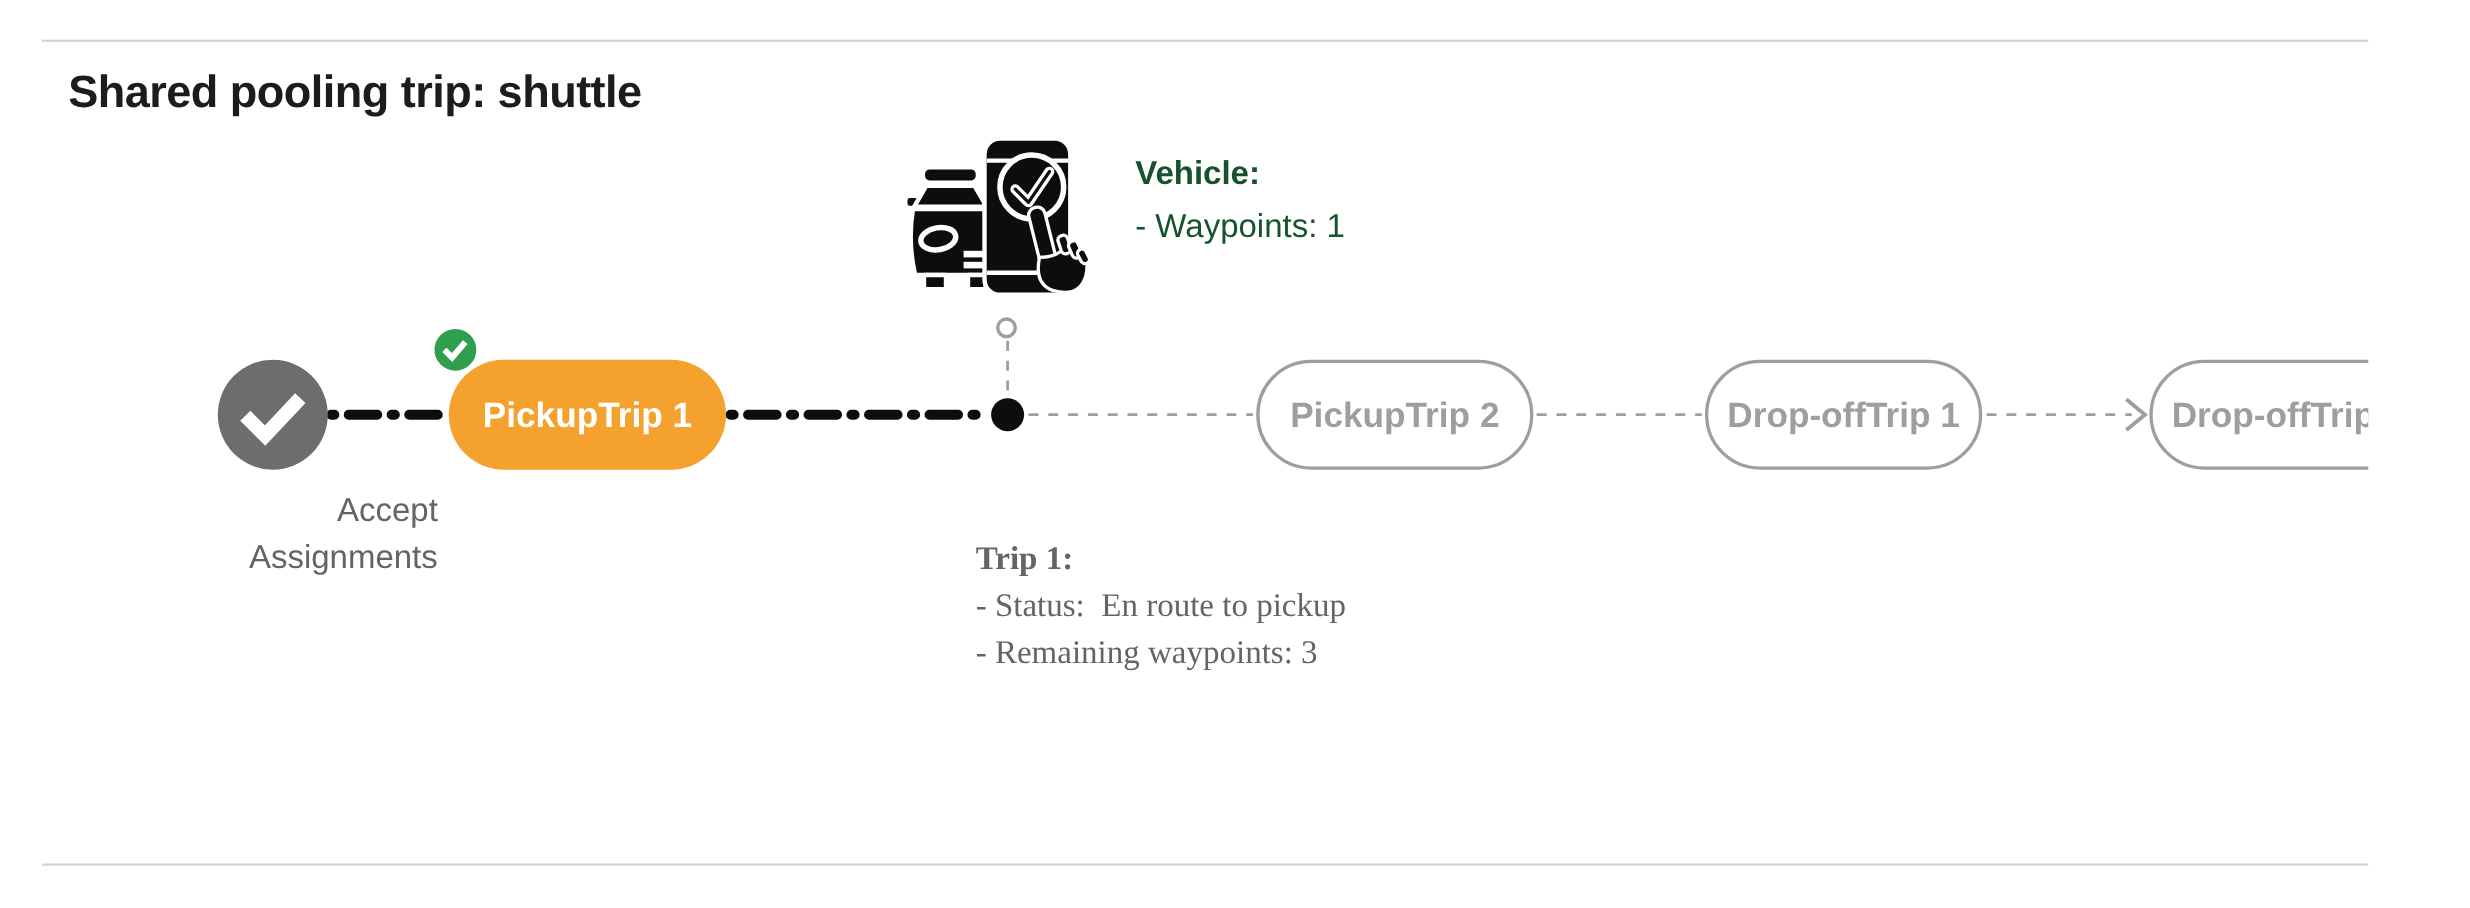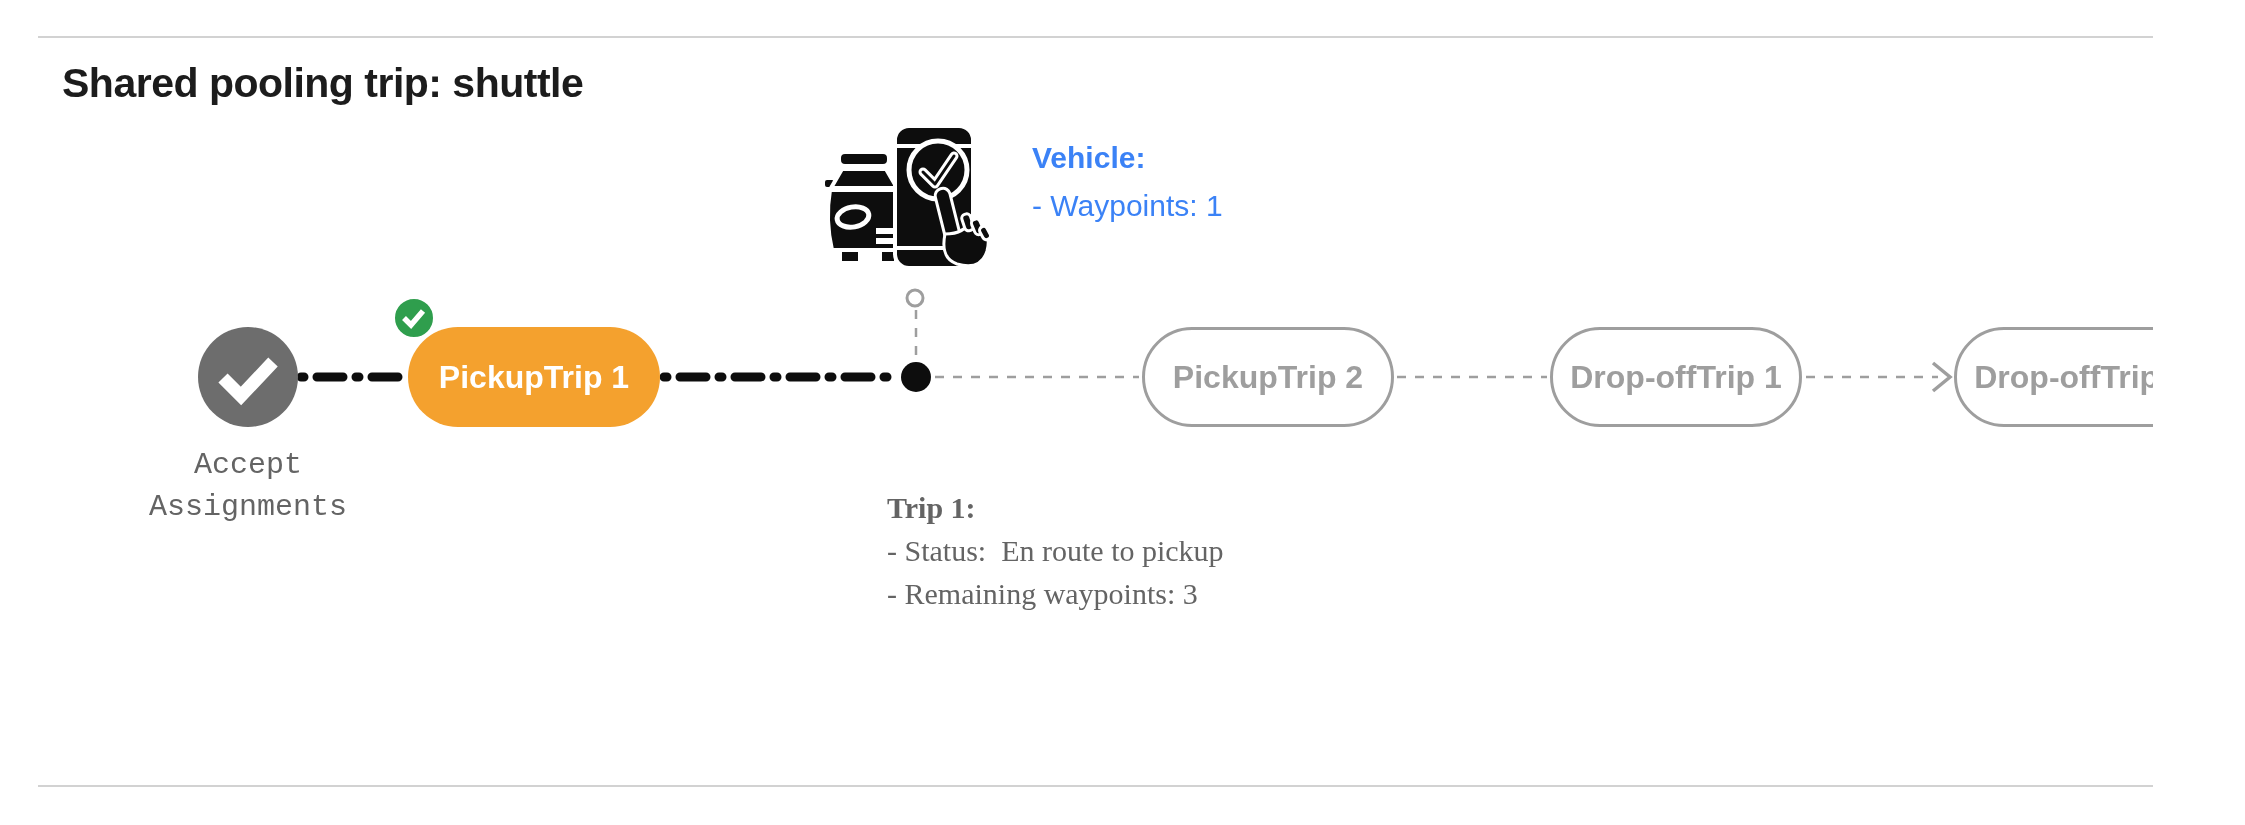--- a/index.html
+++ b/index.html
@@ -11,35 +11,35 @@
   .rule.top { top:36px; }
   .rule.bottom { top:785px; }
 
   .title {
     position:absolute; left:62px; top:60px;
     font-size:41px; font-weight:700; color:#1c1c1c; letter-spacing:-0.5px;
   }
 
   .vehicle-icon-box { position:absolute; left:818px; top:122px; width:172px; height:156px; }
 
-  .vehicle-info { position:absolute; left:1032px; top:134px; font-size:30px; color:#3b82f6; line-height:48px; }
+  .vehicle-info { position:absolute; left:1032px; top:134px; font-size:30px; color:#14532d; line-height:48px; }
   .vehicle-info .heading { font-weight:700; }
 
   .connectors { position:absolute; left:0; top:0; width:2245px; height:825px; pointer-events:none; }
   .dash-black { stroke:#0d0d0d; stroke-width:9; stroke-dasharray:3 13 26 13; stroke-linecap:round; }
   .dash-gray  { stroke:#9e9e9e; stroke-width:2.5; stroke-dasharray:9 9; }
 
   .node-circle {
     position:absolute; left:198px; top:327px; width:100px; height:100px;
     border-radius:50%; background:#6d6d6d;
     display:flex; align-items:center; justify-content:center;
   }
   .accept-label {
-    position:absolute; left:98px; top:444px; width:300px; text-align:center;
-    font-size:30px; line-height:42px; color:#646464;font-family:Liberation Mono, monospace;
+    position:absolute; left:98px; top:444px; width:300px; text-align:right;
+    font-size:30px; line-height:42px; color:#646464;
   }
 
   .pill {
     position:absolute; top:327px; width:252px; height:100px; border-radius:52px;
     box-sizing:border-box; display:flex; flex-direction:row;
     align-items:center; justify-content:center;
     font-size:32px; font-weight:700; line-height:40px; text-align:center;
   }
   .pill.current  { left:408px;  background:#f4a12e; color:#ffffff; }
   .pill.upcoming { background:#ffffff; border:3px solid #9e9e9e; color:#9e9e9e; }

